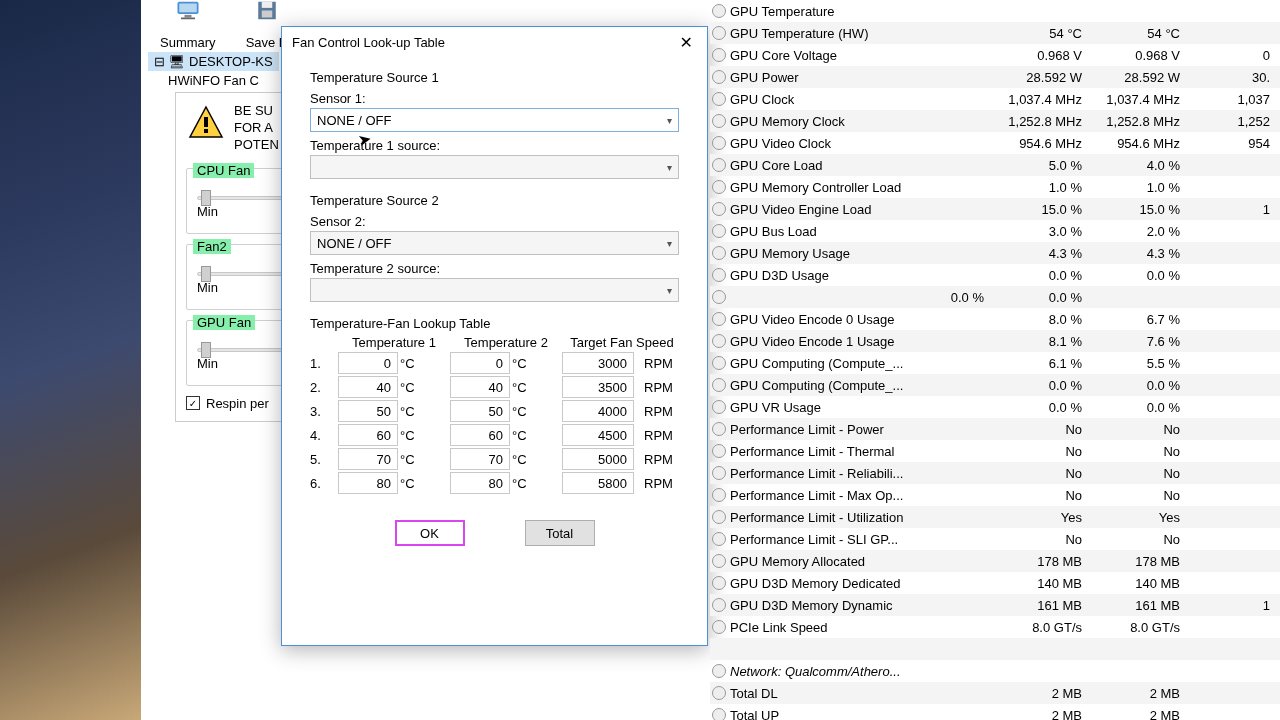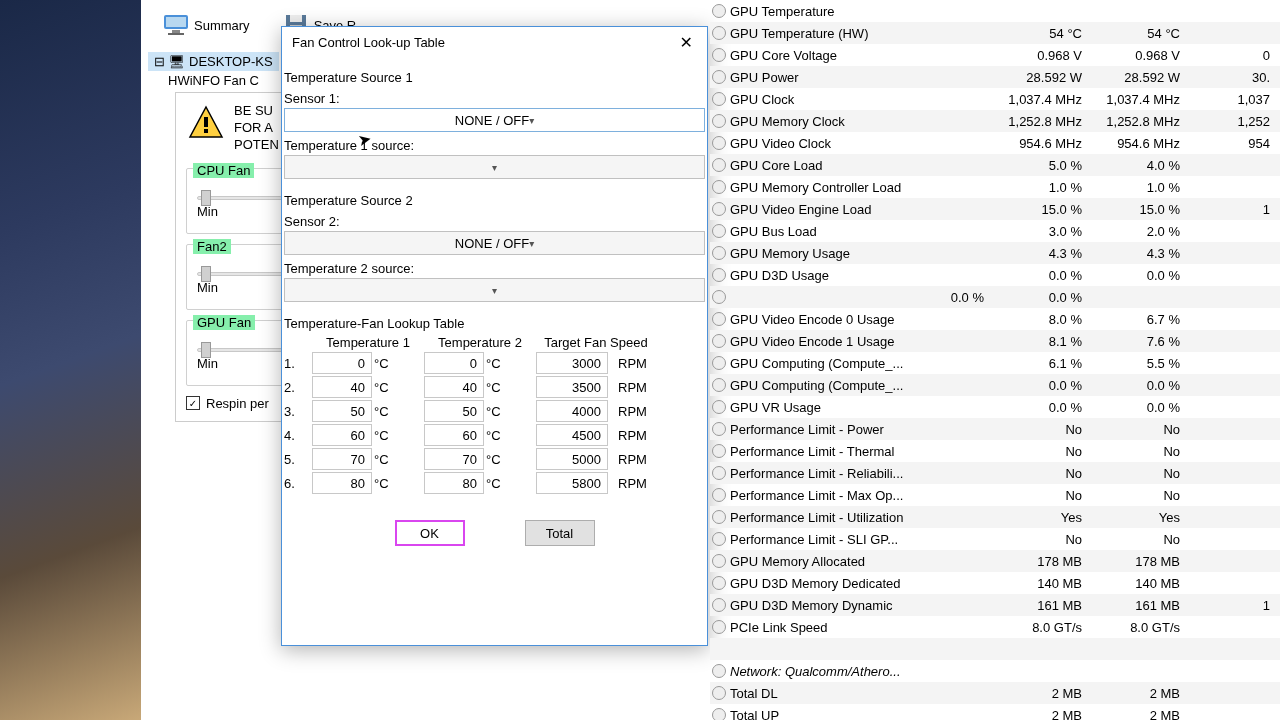--- a/index.html
+++ b/index.html
@@ -1,41 +1,41 @@
 <!DOCTYPE html>
 <html><head>
 <meta charset="utf-8">
 <style>
 *{box-sizing:border-box;margin:0;padding:0;font-family:"Segoe UI",Tahoma,sans-serif;font-size:13px;color:#000}
 body{width:1280px;height:720px;overflow:hidden;background:#fff;position:relative}
 .desktop{position:absolute;left:0;top:0;width:141px;height:720px;background:linear-gradient(160deg,#1a2847 0%,#2d3a5f 30%,#3d4a6f 50%,#5a4a3a 75%,#c8a878 100%)}
 .main-bg{position:absolute;left:141px;top:0;right:0;bottom:0;background:#fff}
 .toolbar{position:absolute;left:150px;top:0;width:560px;height:50px;display:flex;gap:30px;padding:0 10px}
-.tool-item{display:flex;flex-direction:row;align-items:center;gap:2px;font-size:12px}
+.tool-item{display:flex;flex-direction:column;align-items:center;gap:14px;font-size:12px}
 .tool-icon{width:32px;height:24px}
 .tree{position:absolute;left:148px;top:52px;font-size:13px}
 .tree-row{padding:2px 6px;display:flex;align-items:center;gap:4px}
 .tree-sel{background:#cce4f7}
 .fan-panel{position:absolute;left:175px;top:92px;width:280px;background:#fff;border:1px solid #ccc;padding:10px}
 .warn-row{display:flex;gap:8px;align-items:flex-start;margin-bottom:14px}
 .warn-icon{width:40px;height:40px;flex:none}
 .warn-text{font-size:12px;line-height:1.3}
 .fan-grp{border:1px solid #d0d0d0;border-radius:2px;padding:8px 10px 14px;margin-bottom:10px;position:relative}
 .fan-grp-title{position:relative;top:-14px;left:-4px;background:#86efac;padding:0 4px;display:inline-block;font-size:13px}
 .slider-rail{height:4px;background:#e6e6e6;border:1px solid #c8c8c8;border-radius:2px;position:relative;margin:4px 0}
 .slider-thumb{position:absolute;width:10px;height:16px;background:#d0d0d0;border:1px solid #999;top:-7px;left:3px}
 .checkbox{display:flex;align-items:center;gap:6px;margin-top:6px}
 .chk-box{width:14px;height:14px;border:1px solid #333;display:flex;align-items:center;justify-content:center;font-size:10px}
 .dialog{position:absolute;left:281px;top:26px;width:427px;height:620px;background:#fff;border:1px solid #4a90d9;box-shadow:0 4px 20px rgba(0,0,0,.3)}
 .dlg-title{display:flex;justify-content:space-between;align-items:center;padding:6px 8px 6px 10px;font-size:14px}
 .close-x{font-size:16px;padding:0 6px;cursor:default}
-.dlg-body{padding:4px 2px}
+.dlg-body{padding:4px 28px}
 .sect-hdr{font-size:13px;margin:8px 0 4px}
 .fld-label{font-size:13px;margin:6px 0 2px}
-.combo{width:100%;height:24px;border:1px solid #7eb0dd;background:#fff;display:flex;align-items:center;justify-content:center;padding:0 6px;font-size:13px}
+.combo{width:100%;height:24px;border:1px solid #7eb0dd;background:#fff;display:flex;align-items:center;justify-content:space-between;padding:0 6px;font-size:13px}
 .combo-grey{border-color:#c0c0c0;background:#f5f5f5}
 .chev{font-size:10px;color:#555}
 .lookup-row{display:grid;grid-template-columns:28px 60px 30px 22px 60px 30px 22px 72px 8px 40px;align-items:center;margin:2px 0}
 .num-in{height:22px;border:1px solid #c8c8c8;text-align:right;padding:0 6px;font-size:13px;background:#fff}
 .unit{font-size:13px;padding-left:2px}
 .dlg-btns{display:flex;justify-content:center;gap:60px;margin-top:26px}
 .btn{min-width:70px;height:26px;border:1px solid #adadad;background:#e1e1e1;font-size:13px;display:flex;align-items:center;justify-content:center}
 .btn-ok{border:2px solid #d946ef;background:#fff}
 .sensor-table{position:absolute;left:710px;top:0;right:0;bottom:0;overflow:hidden}
 .s-row{display:grid;grid-template-columns:18px 264px 98px 98px 90px;align-items:center;height:22px;font-size:13px}

